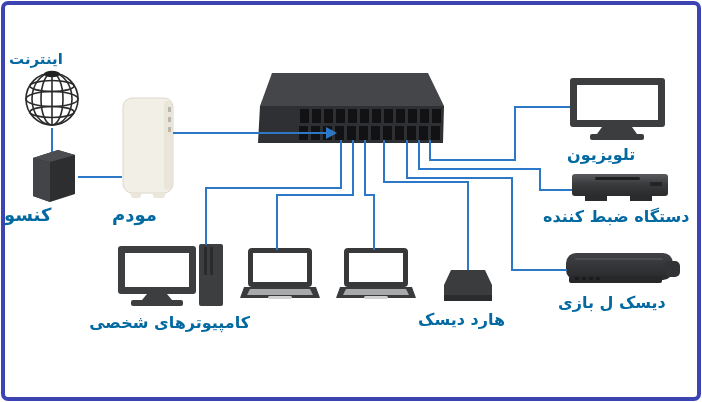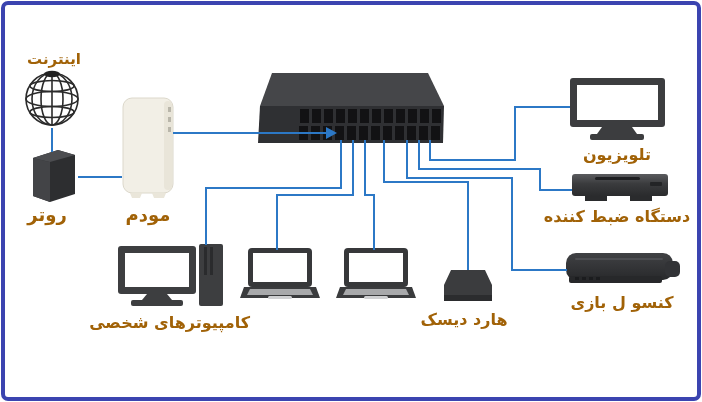--- a/index.html
+++ b/index.html
@@ -6,22 +6,22 @@
   #canvas{
     position:relative;width:702px;height:402px;background:#ffffff;
     font-family:"DejaVu Sans",sans-serif;overflow:hidden;
   }
   .frame{
     position:absolute;inset:1px;border:4px solid #3b44b0;border-radius:7px;
     pointer-events:none;
   }
   .dev{position:absolute;}
   .lbl{
-    position:absolute;direction:rtl;text-align:center;
-    color:#a16207;font-weight:bold;font-size:16px;line-height:1.2;
+    position:absolute;direction:rtl;text-align:left;
+    color:#0369a1;font-weight:bold;font-size:16px;line-height:1.2;
     white-space:nowrap;
   }
   .lbl.big{font-size:18px;}
   svg{display:block;}
 </style>
 </head>
 <body>
 
 <div id="canvas">
 
@@ -190,28 +190,28 @@
       <polyline points="384,140 384,182 468,182 468,270"></polyline>
       <polyline points="430,140 430,160 515,160 515,107 570,107"></polyline>
       <polyline points="419,140 419,169 540,169 540,190 572,190"></polyline>
       <polyline points="407,140 407,178 512,178 512,270 567,270"></polyline>
     </g>
     <polygon points="326,127 337,133 326,139" fill="#2c78c6"></polygon>
   </svg>
 
   <div class="lbl" style="left:9px;top:50px;width:90px;font-size:15px;">اینترنت</div>
 
-  <div class="lbl big" style="left:4px;top:204px;width:86px;">روتر</div>
+  <div class="lbl big" style="left:4px;top:204px;width:86px;">کنسو</div>
 
   <div class="lbl big" style="left:112px;top:204px;width:72px;">مودم</div>
 
   <div class="lbl" style="left:543px;top:207px;width:148px;">دستگاه ضبط کننده</div>
 
   <div class="lbl" style="left:567px;top:145px;width:100px;">تلویزیون</div>
 
-  <div class="lbl" style="left:558px;top:293px;width:128px;">کنسو ل بازی</div>
+  <div class="lbl" style="left:558px;top:293px;width:128px;">دیسک ل بازی</div>
 
   <div class="lbl" style="left:104px;top:313px;width:146px;">کامپیوترهای شخصی</div>
 
   <div class="lbl" style="left:418px;top:310px;width:92px;">هارد دیسک</div>
 
   <div class="frame"></div>
 </div>
 
 </body></html>

